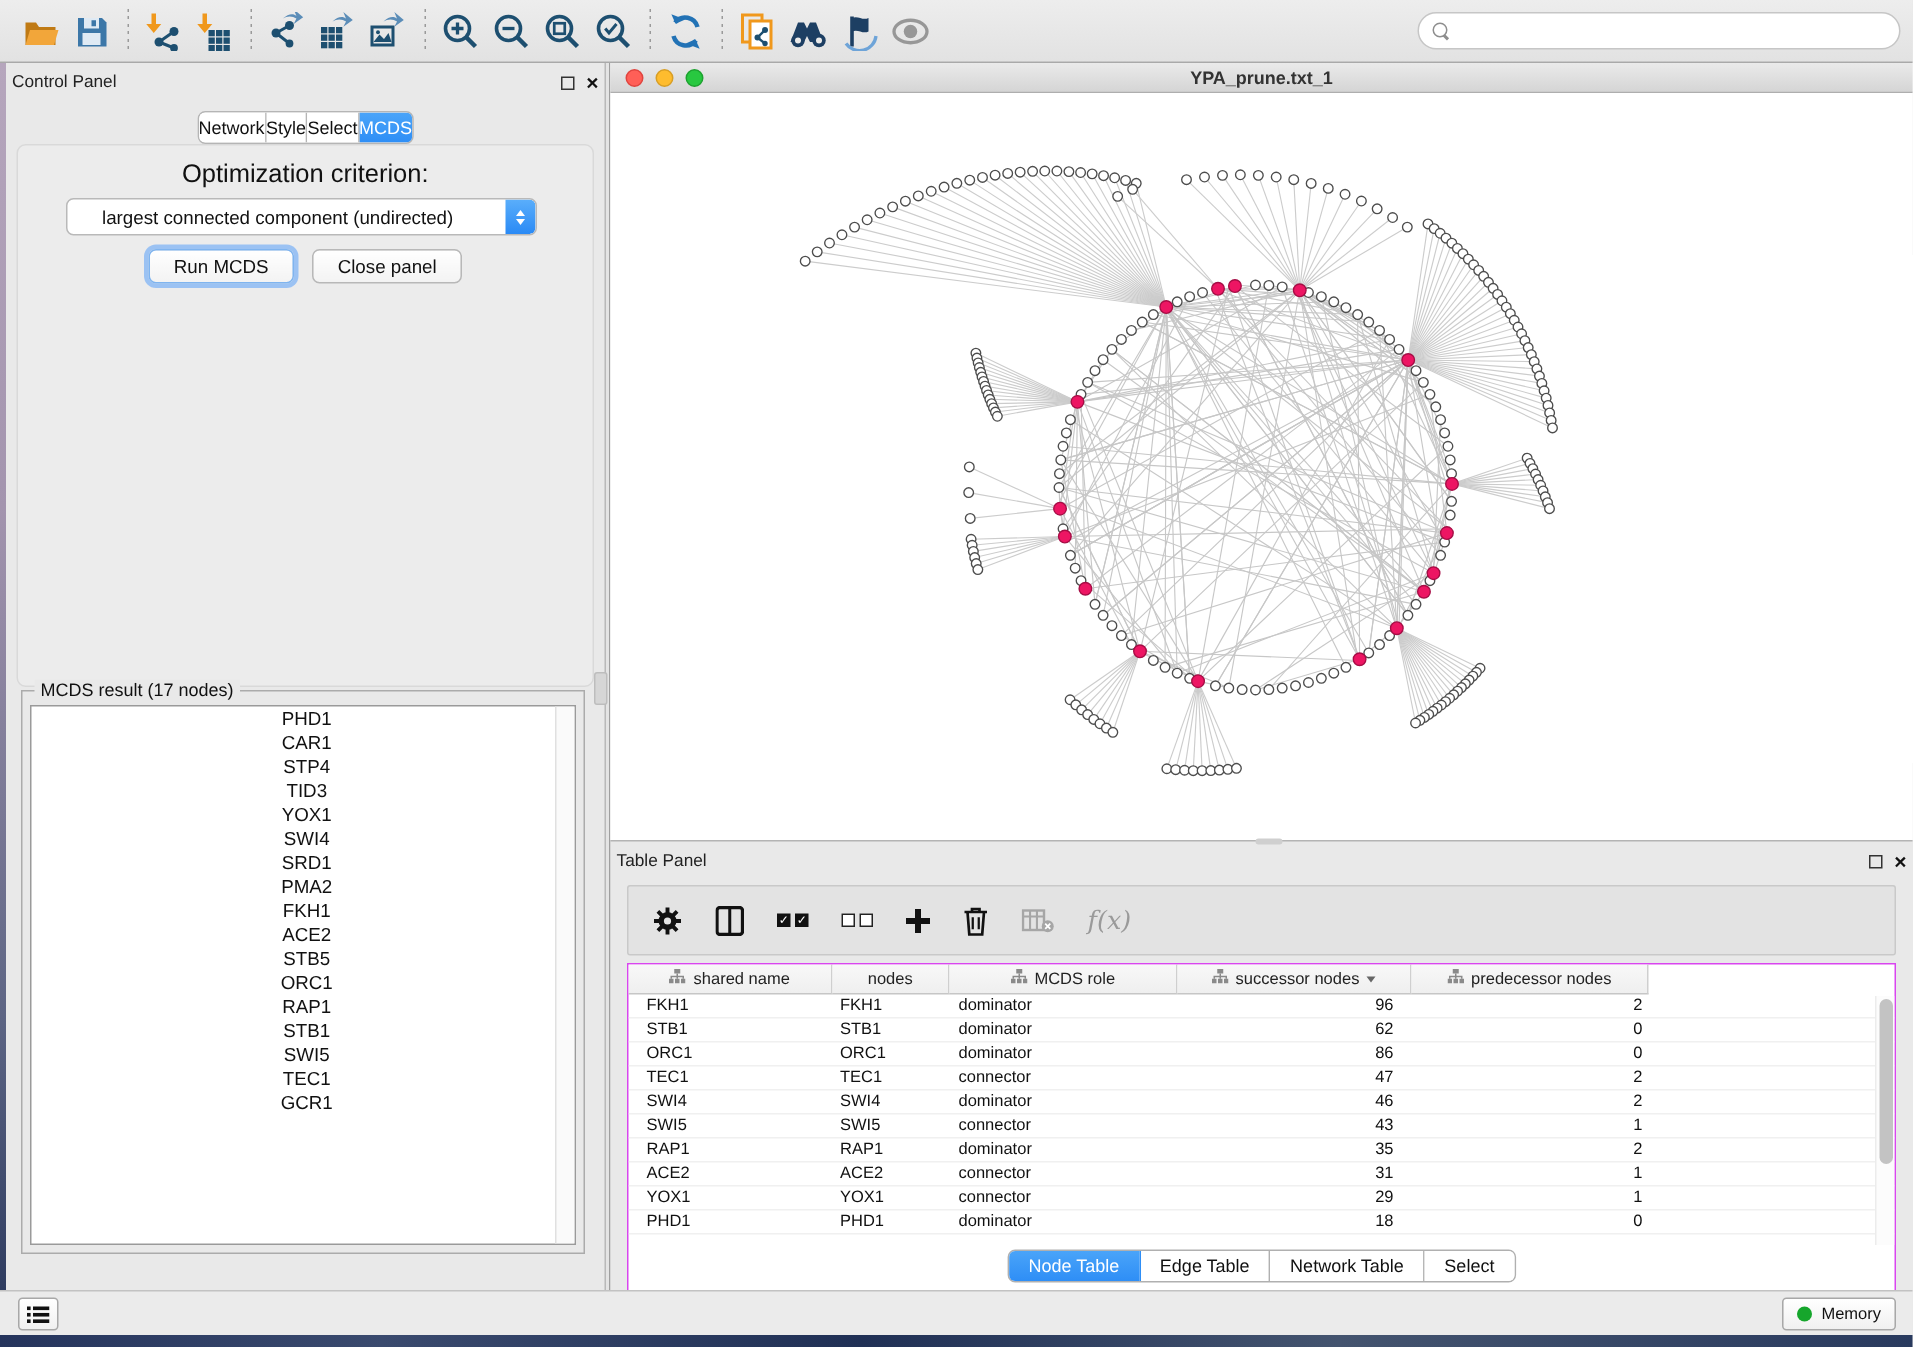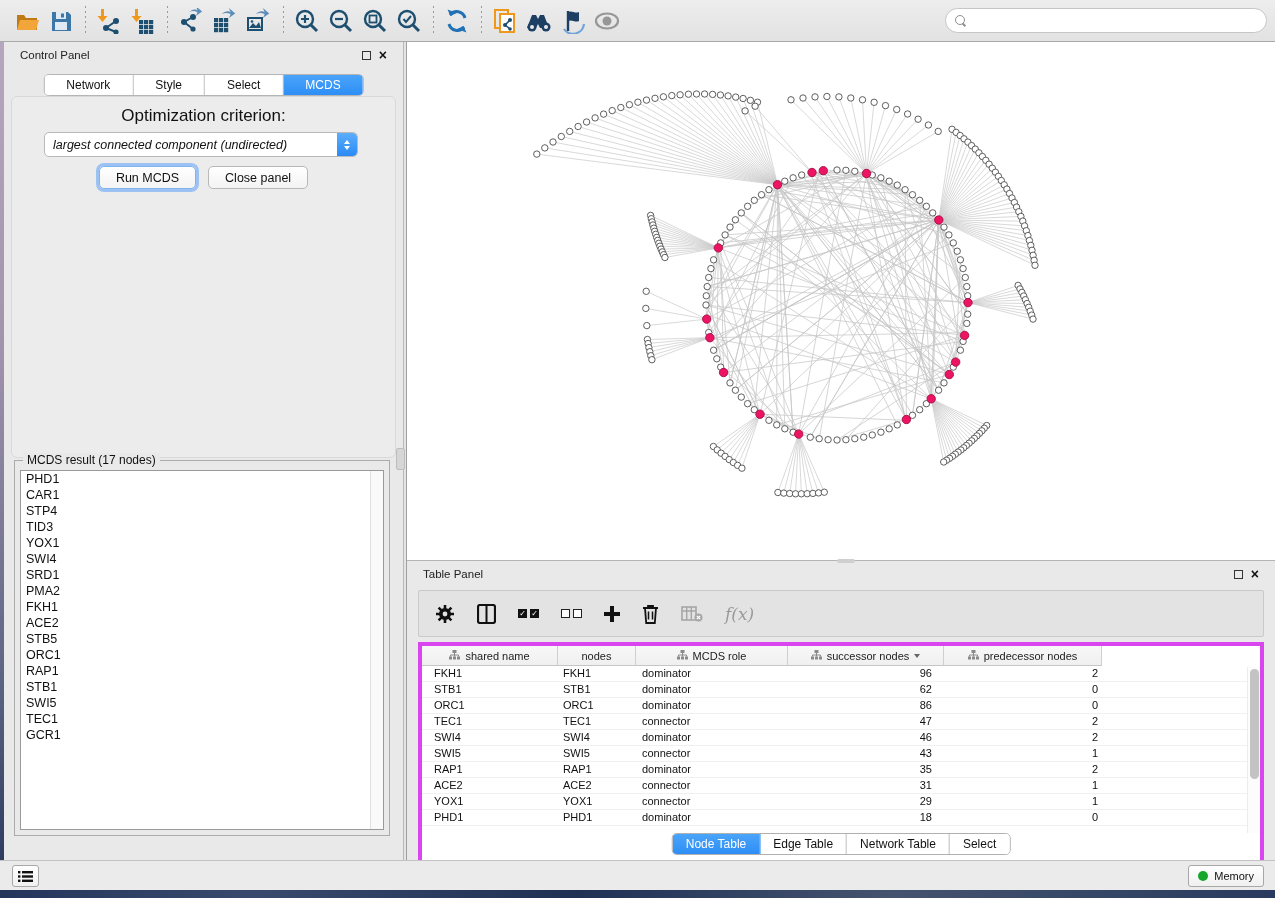--- a/index.html
+++ b/index.html
@@ -21,49 +21,49 @@
   .searchbox input { border:0; outline:0; background:transparent; flex:1; font-size:12px; padding:0 6px; }
 
   
   .wallstrip-left { position:absolute; left:0; top:42px; width:4px; height:848px;
     background:linear-gradient(#b6a6bd,#a394ae 35%,#5d6584 75%,#27355a); }
   .wallstrip-bottom { position:absolute; left:0; top:890px; width:1275px; height:8px;
     background:linear-gradient(90deg,#25345c,#3a4a6e 20%,#203055 45%,#44546f 70%,#293a5e); }
 
   
   .cpanel { position:absolute; left:4px; top:42px; width:399px; height:818px; background:#e9e9e9; }
-  .panel-titlerow { height:26px; display:flex; align-items:center; padding:0 16px; }
+  .panel-titlerow { height:26px; display:flex; align-items:center; padding:0 4px; }
   .panel-title { font-size:11.5px; color:#222; }
   .wicons { margin-left:auto; display:flex; align-items:center; gap:8px; }
   .float-ic { width:9px; height:9px; border:1.5px solid #333; }
   .close-ic { font-size:14px; font-weight:bold; color:#111; line-height:9px; }
 
   .segtabs { position:absolute; left:50%; transform:translateX(-50%); top:32px; display:flex;
     border:1px solid #b5b5b5; border-radius:5px; overflow:hidden; background:#fff; height:22px; }
-  .seg { padding:0 22px; font-size:12px; color:#111; display:flex; align-items:center;
+  .seg { padding:0 0; font-size:12px; color:#111; display:flex; align-items:center;
     border-right:1px solid #b5b5b5; background:#fff; }
   .seg:last-child { border-right:0; }
   .seg.active { background:linear-gradient(#4aa4f9,#2e8ef6); color:#fff; border-color:#2e8ef6; }
 
   .cp-card { position:absolute; left:7px; top:54px; width:385px; height:362px;
     background:#ececec; border:1px solid #d9d9d9; border-radius:6px; }
   .opt-label { position:absolute; left:0; top:64px; width:100%; text-align:center; font-size:17px; color:#111; }
   .dropdown { position:absolute; left:40px; top:90px; width:314px; height:25px; background:#fff;
     border:1px solid #b9b9b9; border-radius:5px; display:flex; align-items:center; overflow:hidden; }
-  .dropdown .val { flex:1; font-size:12.5px; padding-left:8px; color:#111; white-space:nowrap;font-style:italic; }
+  .dropdown .val { flex:1; font-size:12.5px; padding-left:23px; color:#111; white-space:nowrap; }
   .dd-cap { width:20px; height:100%; background:linear-gradient(#5aaefb,#2a8af5); display:flex;
     flex-direction:column; align-items:center; justify-content:center; gap:2px; border-radius:0 4px 4px 0; }
   .chev-up { width:0; height:0; border-left:3.5px solid transparent; border-right:3.5px solid transparent; border-bottom:4px solid #fff; }
   .chev-dn { width:0; height:0; border-left:3.5px solid transparent; border-right:3.5px solid transparent; border-top:4px solid #fff; }
   .btnrow { position:absolute; left:0; top:124px; width:100%; display:flex; justify-content:center; gap:12px; }
   .mbtn { height:23px; padding:0 16px; font-size:12.5px; color:#111; background:linear-gradient(#fff,#f3f3f3);
     border:1px solid #b8b8b8; border-radius:5px; display:flex; align-items:center; }
   .mbtn.focusring { box-shadow:0 0 0 3px rgba(90,160,250,.55); border-color:#7fb4ef; }
 
-  .groupbox { position:absolute; left:10px; top:418px; width:376px; height:376px; border:1px solid #ababab; }
+  .groupbox { position:absolute; left:10px; top:418px; width:376px; height:376px; border:1px solid #ababab;text-align:center; }
   .gb-legend { position:absolute; left:8px; top:-8px; background:#e9e9e9; padding:0 4px; font-size:12px; color:#111; }
   .mcds-list { position:absolute; left:5px; top:9px; width:364px; height:360px; background:#fff;
     border:1px solid #9a9a9a; overflow:hidden; }
   .mcds-item { font-size:12.5px; line-height:16px; padding-left:5px; color:#111; }
   .mcds-scroll { position:absolute; right:0; top:0; width:13px; height:100%; background:#fafafa; border-left:1px solid #e0e0e0; }
 
   
   .vdivider { position:absolute; left:403px; top:42px; width:4px; height:818px; background:#e4e4e4;
     border-left:1px solid #b9b9b9; border-right:1px solid #9f9f9f; }
   .vgrip { position:absolute; left:396px; top:448px; width:9px; height:22px; background:#d6d6d6;
@@ -89,21 +89,21 @@
     border:1px solid #c9c9c9; border-radius:2px; display:flex; align-items:center; padding-left:16px; gap:22px; }
   .ticon { display:flex; align-items:center; justify-content:center; }
   .ckbox { width:9px; height:9px; background:#111; color:#fff; font-size:8px; line-height:9px; text-align:center; display:inline-block; }
   .unckbox { width:9px; height:9px; border:1.5px solid #222; display:inline-block; background:#fff; }
   .plus-ic { position:relative; width:16px; height:16px; }
   .plus-ic::before { content:""; position:absolute; left:6px; top:0; width:4px; height:16px; background:#111; }
   .plus-ic::after { content:""; position:absolute; left:0; top:6px; width:16px; height:4px; background:#111; }
   .fx { font-family:"DejaVu Serif", serif; font-style:italic; font-size:17px; color:#9a9a9a; }
 
   .ntable { position:absolute; left:11px; top:81px; width:846px; height:233px; background:#fff;
-    border:4px solid #d946ef; overflow:hidden; }
+    border:1px solid #d946ef; overflow:hidden; }
   .thead { display:flex; height:20px; }
   .th { display:flex; align-items:center; justify-content:center; gap:5px; font-size:11px; color:#222;
     background:linear-gradient(#f8f8f8,#efefef); border-right:1px solid #cfcfcf; border-bottom:1px solid #c6c6c6; }
   .trow { display:flex; height:16px; border-bottom:1px solid #f0f0f0; }
   .td { font-size:11px; color:#111; line-height:15px; white-space:nowrap; }
   .c0 { width:136px; } .c1 { width:78px; } .c2 { width:152px; } .c3 { width:156px; } .c4 { width:158px;text-align:center; }
   .td.c0 { padding-left:12px; } .td.c1 { padding-left:5px; } .td.c2 { padding-left:6px; }
   .td.c3 { text-align:right; padding-right:12px; } .td.c4 { text-align:right; padding-right:4px; }
   .tscroll { position:absolute; right:0; top:21px; width:13px; height:166px; background:#fcfcfc; border-left:1px solid #ececec; }
   .tthumb { position:absolute; left:2px; top:2px; width:9px; height:110px; background:#c3c3c3; border-radius:5px; }
@@ -334,20 +334,28 @@
         </div>
       <div class="mcds-scroll"></div>
     </div>
   </div>
 </div>
 
 <div class="vdivider"></div>
 <div class="vgrip"></div>
 
 <div class="netwin">
+  <div class="net-titlebar">
+    <span class="net-title">YPA_prune.txt_1</span>
+    <span class="lights">
+      <span class="light red"></span>
+      <span class="light yellow"></span>
+      <span class="light green"></span>
+    </span>
+  </div>
   <svg class="netcanvas" viewBox="0 0 868 498">
       <line x1="370.5" y1="142.7" x2="377.8" y2="386.8" stroke="#c7c7c7" stroke-width="0.75"></line>
       <line x1="370.5" y1="142.7" x2="531.6" y2="348.2" stroke="#c7c7c7" stroke-width="0.75"></line>
       <line x1="370.5" y1="142.7" x2="482.2" y2="139.2" stroke="#c7c7c7" stroke-width="0.75"></line>
       <line x1="370.5" y1="142.7" x2="465.3" y2="133.0" stroke="#c7c7c7" stroke-width="0.75"></line>
       <line x1="370.5" y1="142.7" x2="456.7" y2="130.8" stroke="#c7c7c7" stroke-width="0.75"></line>
       <line x1="370.5" y1="142.7" x2="430.0" y2="128.0" stroke="#c7c7c7" stroke-width="0.75"></line>
       <line x1="370.5" y1="142.7" x2="498.1" y2="147.7" stroke="#c7c7c7" stroke-width="0.75"></line>
       <line x1="370.5" y1="142.7" x2="537.0" y2="340.9" stroke="#c7c7c7" stroke-width="0.75"></line>
       <line x1="370.5" y1="142.7" x2="386.1" y2="390.2" stroke="#c7c7c7" stroke-width="0.75"></line>

